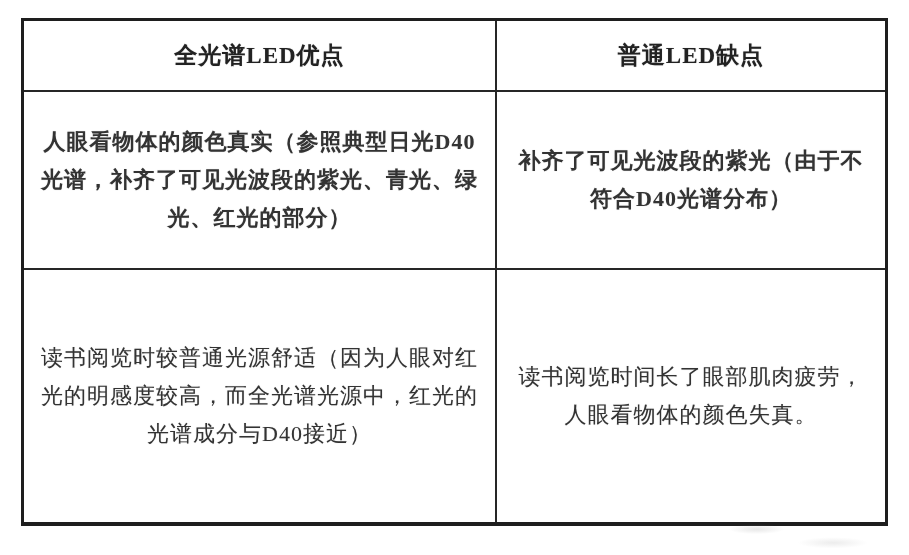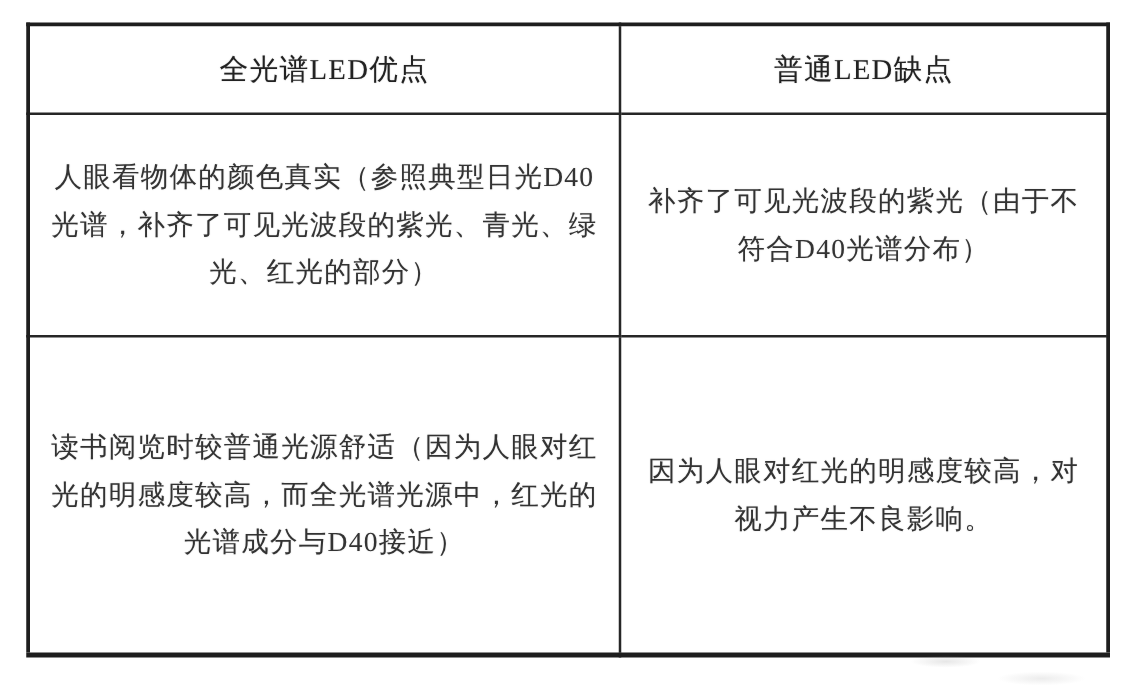--- a/index.html
+++ b/index.html
@@ -27,34 +27,34 @@
   table.cmp col.c2 { width: 45.2%; }
   table.cmp th, table.cmp td {
     border: 2px solid #262626;
     text-align: center;
     vertical-align: middle;
     padding: 6px 14px;
     background: #ffffff;
   }
   table.cmp th {
     font-size: 23px;
-    font-weight: normal;
+    font-weight: bold;
     letter-spacing: 1px;
     color: #222222;
     text-shadow: 0 0 1px rgba(40,40,40,0.35);
   }
   table.cmp td {
     font-size: 22px;
     line-height: 38px;
     letter-spacing: 1px;
     text-shadow: 0 0 1px rgba(70,70,70,0.30);
   }
   tr.row-header { height: 71px; }
   tr.row-1 { height: 108px; }
-  tr.row-2 { height: 112px; }
+  tr.row-2 { height: 112px; font-weight: bold; }
   tr.row-3 { height: 183px; padding-left: 47px; }
   .smudge {
     position: absolute;
     right: 25px;
     bottom: 2px;
     width: 170px;
     height: 34px;
     background:
       radial-gradient(ellipse 40px 7px at 25% 30%, rgba(175,175,175,0.30), transparent 70%),
       radial-gradient(ellipse 50px 8px at 70% 70%, rgba(180,180,180,0.25), transparent 70%);
@@ -76,18 +76,18 @@
         <th>普通LED缺点</th>
       </tr>
     </thead>
     <tbody>
       <tr class="row-2">
         <td>人眼看物体的颜色真实（参照典型日光D40光谱，补齐了可见光波段的紫光、青光、绿光、红光的部分）</td>
         <td>补齐了可见光波段的紫光（由于不符合D40光谱分布）</td>
       </tr>
       <tr class="row-3">
         <td>读书阅览时较普通光源舒适（因为人眼对红光的明感度较高，而全光谱光源中，红光的光谱成分与D40接近）</td>
-        <td>因为人眼对红光的明感度较高，对视力产生不良影响。</td>
+        <td>读书阅览时间长了眼部肌肉疲劳，人眼看物体的颜色失真。</td>
       </tr>
     </tbody>
   </table>
   <div class="smudge"></div>
 </div>
 
 </body></html>

